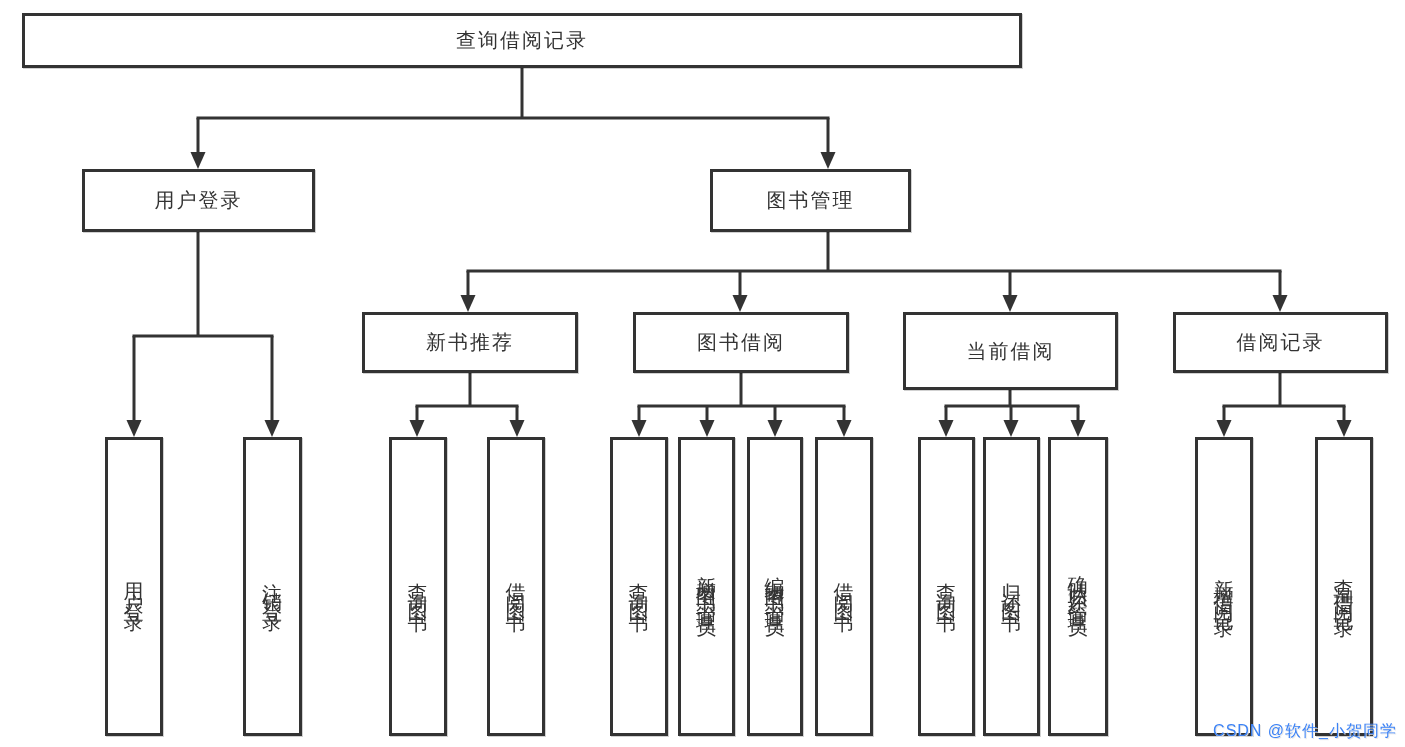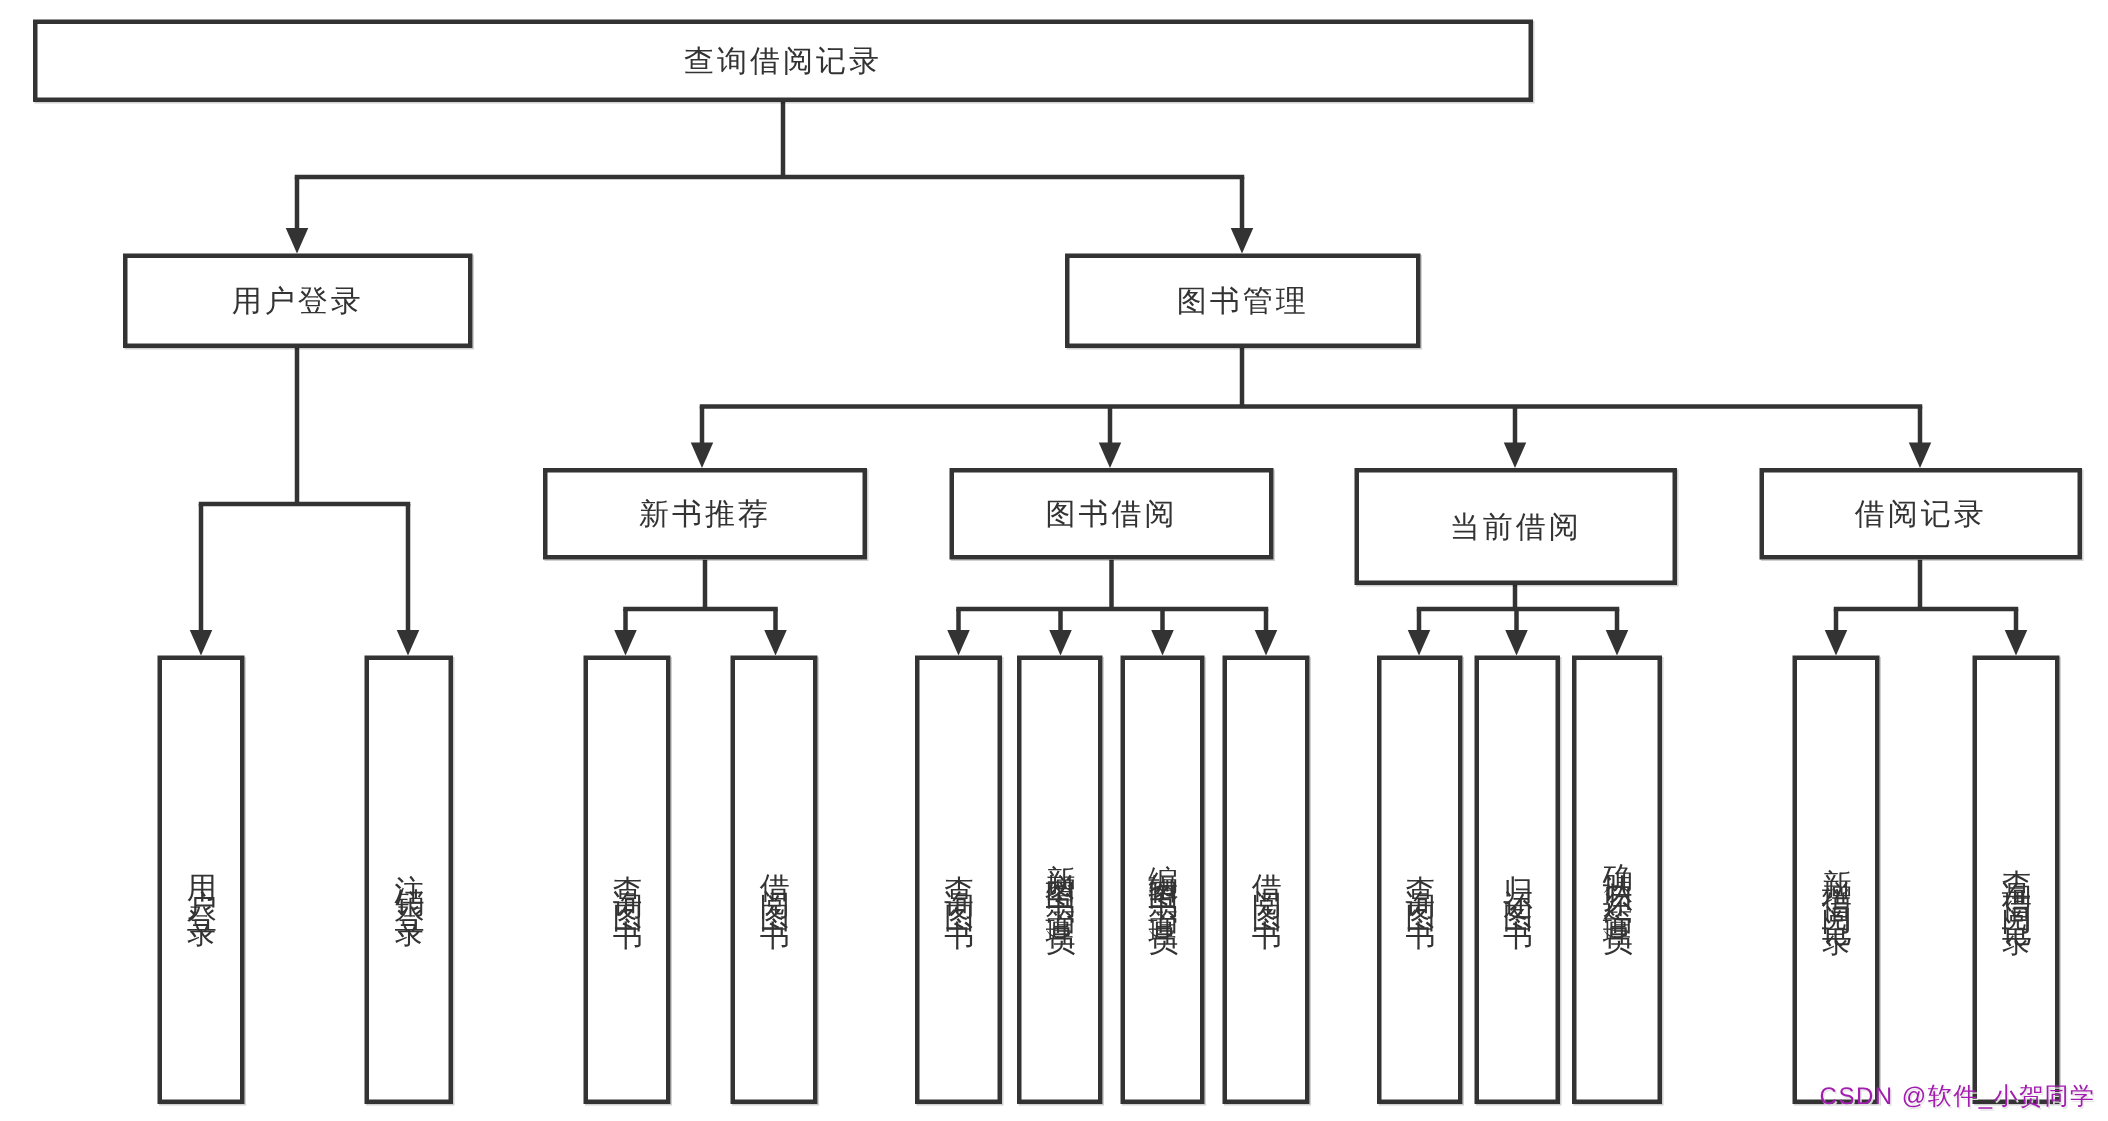--- a/index.html
+++ b/index.html
@@ -48,21 +48,21 @@
     letter-spacing: 10px;
     line-height: 1;
     white-space: nowrap;
   }
   .watermark {
     position: absolute;
     right: 8px;
     bottom: 5px;
     font-size: 16px;
     letter-spacing: 1px;
-    color: #a21caf;
+    color: #3b82f6;
     text-shadow: 1px 1px 0 rgba(230,230,230,0.9);
     white-space: nowrap;
   }
   svg line {
     stroke: #333333;
     stroke-width: 3;
   }
   svg polygon {
     fill: #333333;
     stroke: none;
@@ -149,21 +149,21 @@
     </g>
   </svg>
 
   <div class="node" style="left:22px; top:13px; width:1000px; height:55px;">
     <span class="hlabel">查询借阅记录</span>
   </div>
 
   <div class="node" style="left:82px; top:169px; width:233px; height:63px;">
     <span class="hlabel">用户登录</span>
   </div>
-  <div class="node" style="left:710px; top:169px; width:237px; height:63px;">
+  <div class="node" style="left:710px; top:169px; width:201px; height:63px;">
     <span class="hlabel">图书管理</span>
   </div>
 
   <div class="node" style="left:362px; top:312px; width:216px; height:61px;">
     <span class="hlabel">新书推荐</span>
   </div>
   <div class="node" style="left:633px; top:312px; width:216px; height:61px;">
     <span class="hlabel">图书借阅</span>
   </div>
   <div class="node" style="left:903px; top:312px; width:215px; height:78px;">

